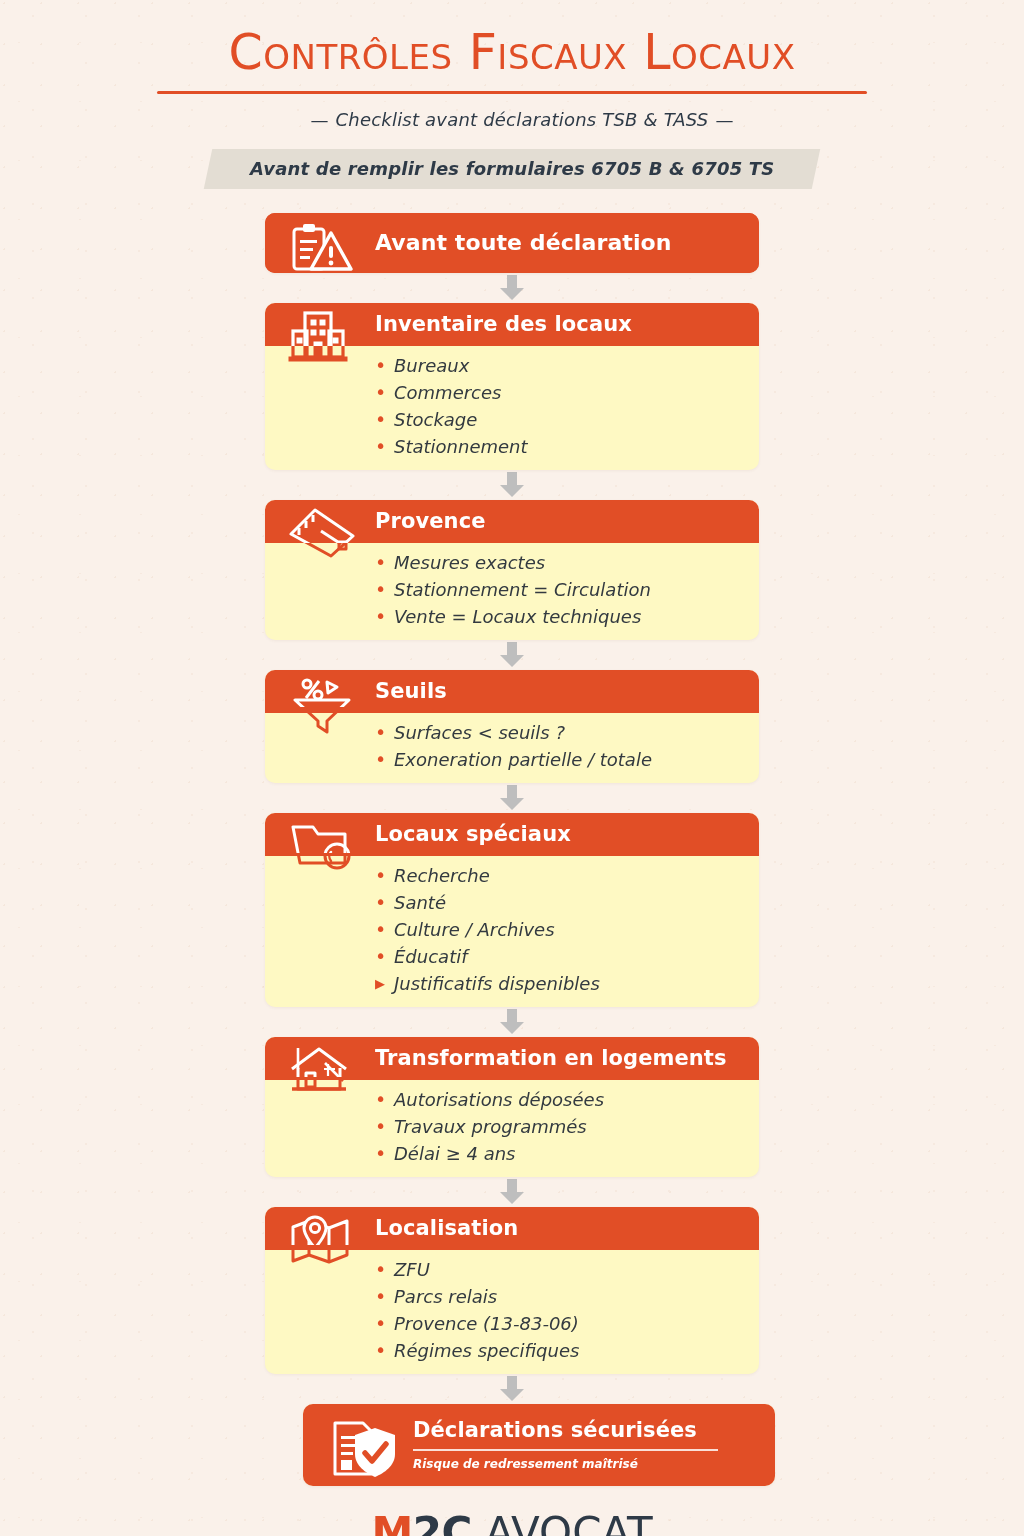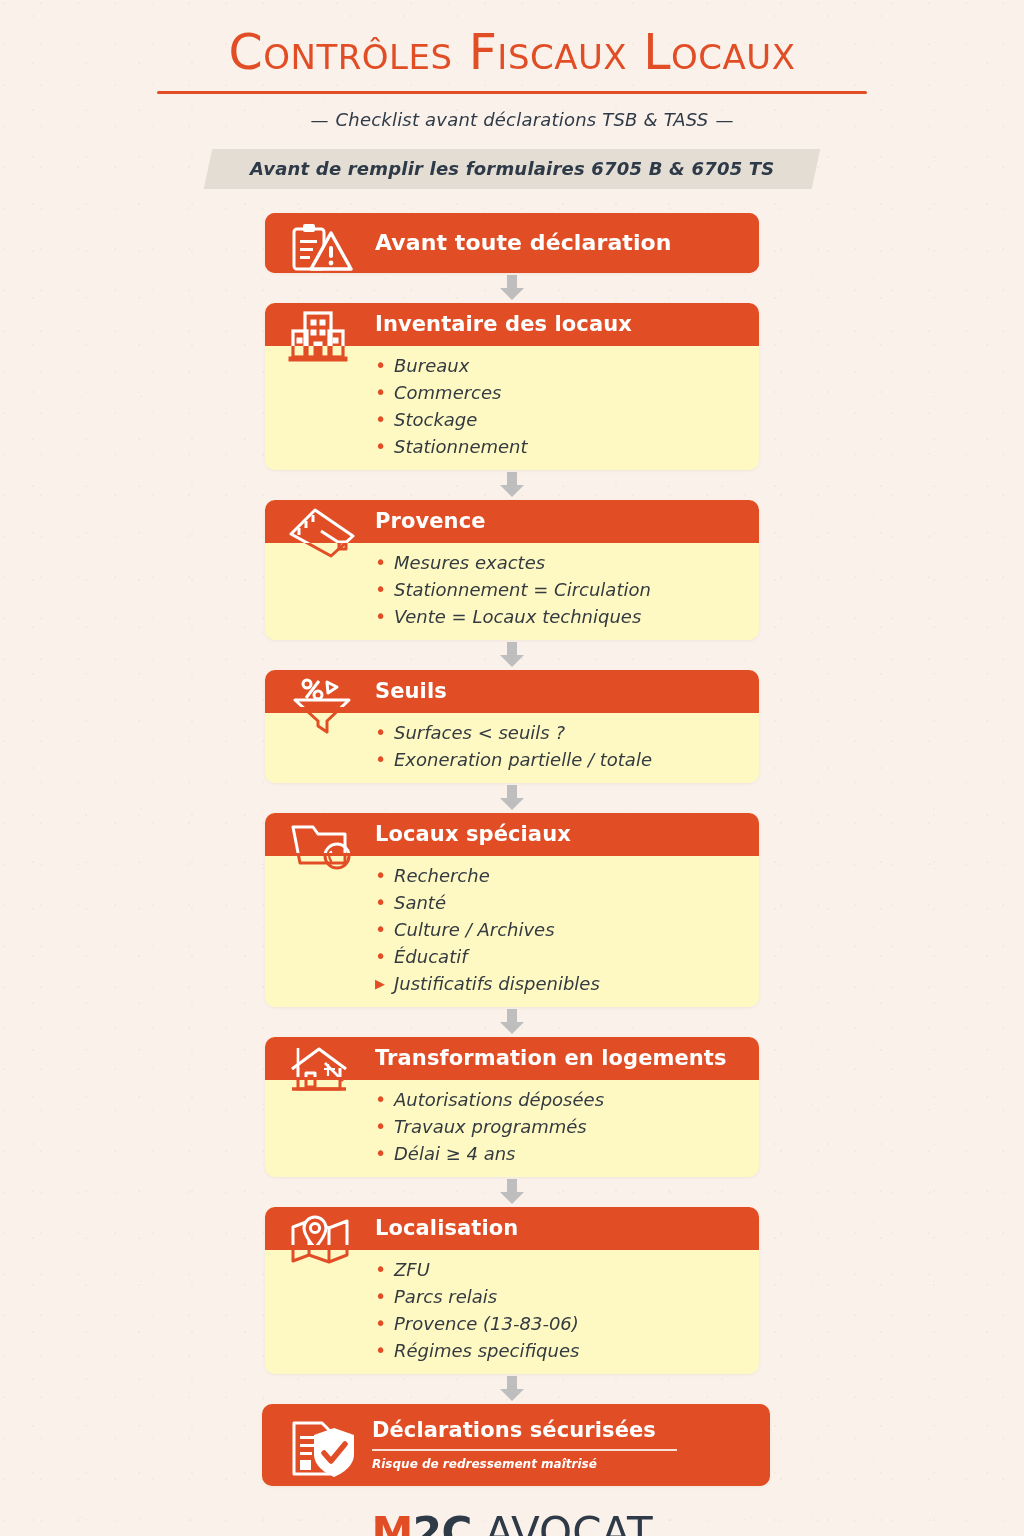--- a/index.html
+++ b/index.html
@@ -89,21 +89,21 @@
 
   .card {
     width: 494px;
     margin: 0 auto;
     position: relative;
     border-radius: 10px;
     background: #fef9c3;
     box-shadow: 0 1px 3px rgba(120,80,60,.07);
   }
   .card.solid { background: #E14E26; border-radius: 10px; }
-  .card.final { width: 508px; }
+  .card.final { width: 472px; margin-left: 41px; }
 
   .card-head {
     background: #E14E26;
     border-radius: 10px 10px 0 0;
     height: 43px;
     display: flex;
     align-items: center;
     padding-left: 110px;
   }
   .card.solid .card-head,

